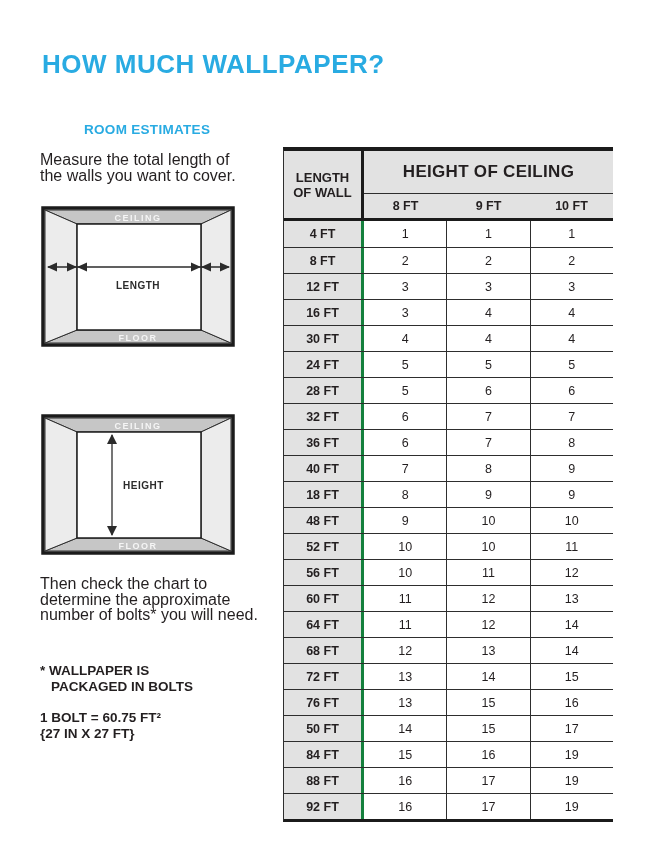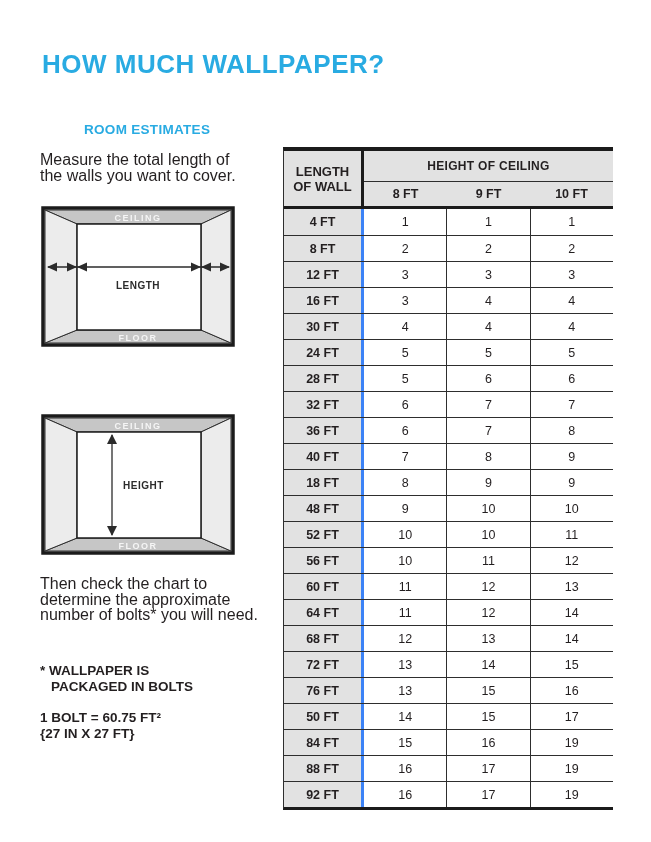--- a/index.html
+++ b/index.html
@@ -47,31 +47,31 @@
     border-bottom:3px solid #1b1b1b; background:#fff;
   }
   .thead { display:flex; background:var(--cell_gray,#E2E2E2); border-bottom:3px solid #1b1b1b; }
   .corner-cell {
     width:80px; border-right:3px solid #1b1b1b;
     display:flex; align-items:center; justify-content:center; text-align:center;
     font-weight:bold; font-size:13px; line-height:15px; white-space:pre-line;
   }
   .head-right { flex:1; display:flex; flex-direction:column; }
   .group-head {
-    height:31px; display:flex; align-items:center; justify-content:center;
-    font-weight:bold; font-size:12px; letter-spacing:.3px;
+    height:43px; display:flex; align-items:center; justify-content:center;
+    font-weight:bold; font-size:17px; letter-spacing:.3px;
     border-bottom:1px solid #2e2e2e;
   }
   .sub-heads { height:24px; display:flex; }
   .sub-head { flex:1; display:flex; align-items:center; justify-content:center;
     font-weight:bold; font-size:12.5px; }
   .trow { display:flex; height:26px; border-top:1px solid #2e2e2e; }
   .trow:first-child { border-top:none; }
   .tlabel {
-    width:80px; background:var(--cell_gray,#E2E2E2); border-right:3px solid #3b82f6;
+    width:80px; background:var(--cell_gray,#E2E2E2); border-right:3px solid #15803d;
     display:flex; align-items:center; justify-content:center;
     font-weight:bold; font-size:12.5px;
   }
   .tcell { flex:1; display:flex; align-items:center; justify-content:center;
     font-size:12.5px; border-left:1px solid #2e2e2e; }
   .tcell.first { border-left:none; }
 </style>
 </head>
 <body>
 

